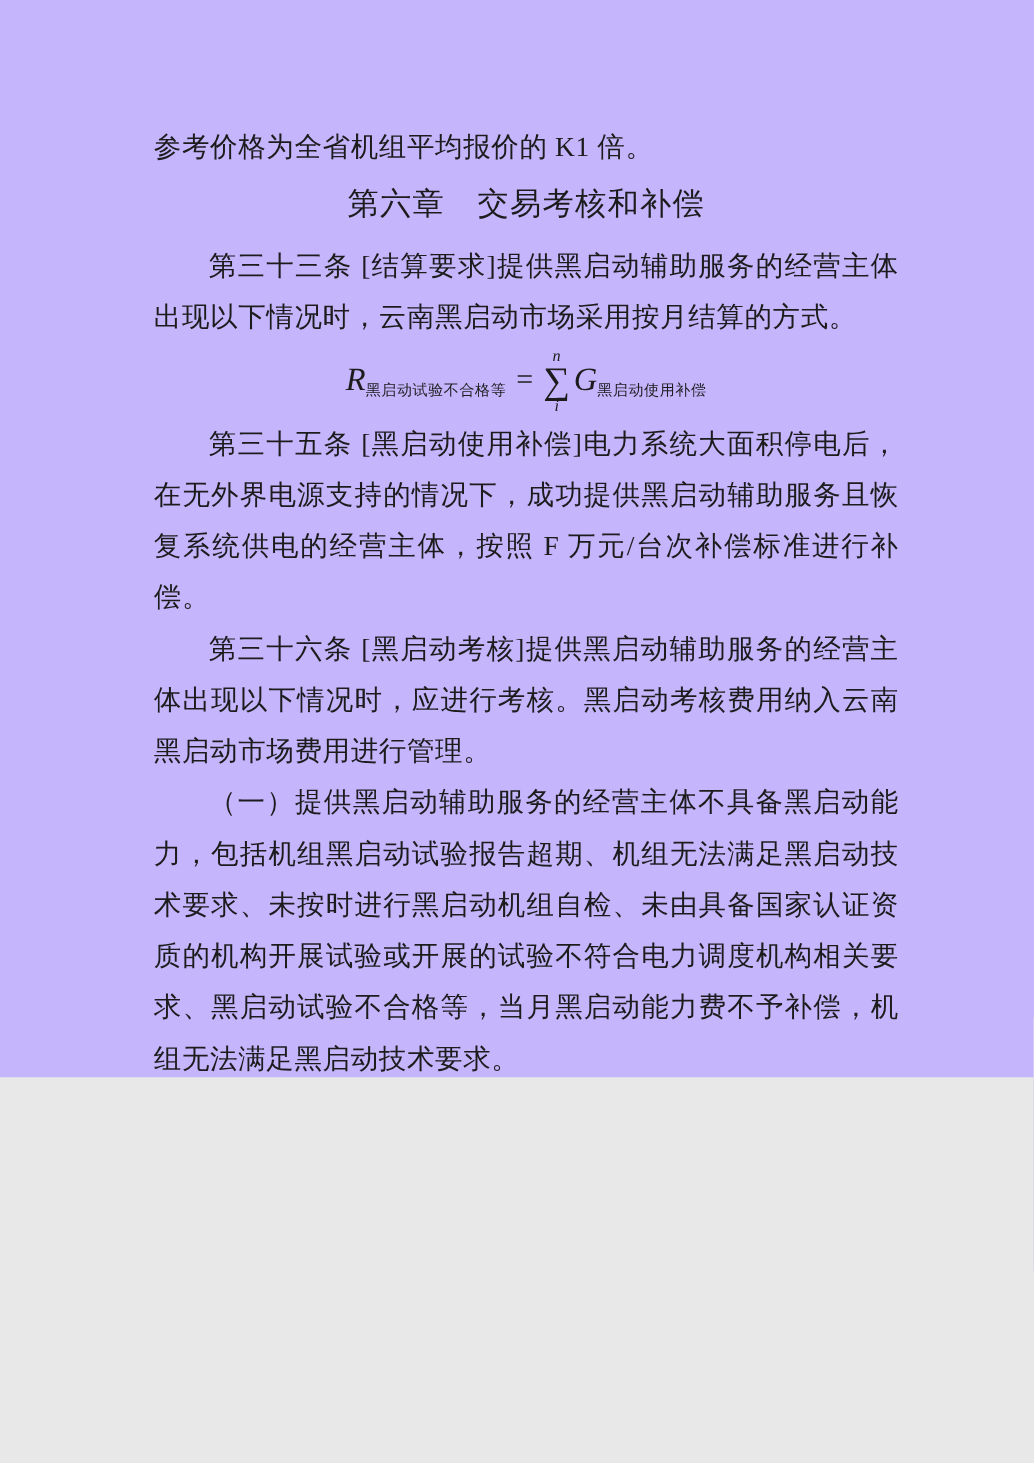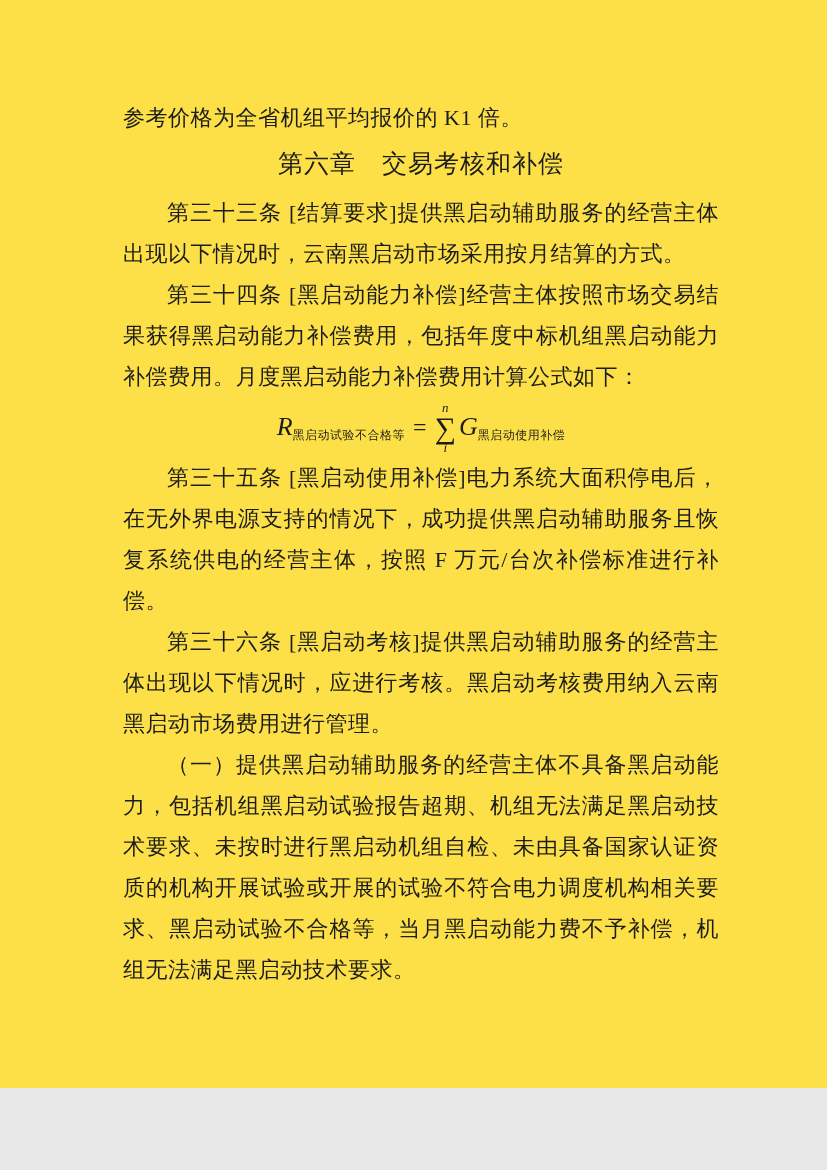--- a/index.html
+++ b/index.html
@@ -3,23 +3,23 @@
 <meta charset="utf-8">
 <style>
   html, body {
     margin: 0;
     padding: 0;
     background: #e8e8e8;
   }
   .page {
     position: relative;
     width: 827px;
-    height: 1088px;
+    height: 862px;
     margin: 0 auto;
-    background: #fde047;
+    background: #c4b5fd;
     overflow: hidden;
     font-family: "Liberation Serif", "DejaVu Serif", serif;
     color: #1c1c1c;
   }
   .content {
     position: absolute;
     left: 123px;
     top: 97px;
     width: 596px;
   }
@@ -106,21 +106,20 @@
 
 <div class="page">
   <div class="content">
 
     <p class="body-para">参考价格为全省机组平均报价的 K1 倍。</p>
 
     <h2 class="chapter">第六章　交易考核和补偿</h2>
 
     <p class="body-para indent"><span class="article-label">第三十三条</span><span>[结算要求]提供黑启动辅助服务的经营主体出现以下情况时，云南黑启动市场采用按月结算的方式。</span></p>
 
-    <p class="body-para indent"><span class="article-label">第三十四条</span><span>[黑启动能力补偿]经营主体按照市场交易结果获得黑启动能力补偿费用，包括年度中标机组黑启动能力补偿费用。月度黑启动能力补偿费用计算公式如下：</span></p>
 
     <div class="formula-row">
       <span class="math-var">R</span>
         <span class="math-sub">黑启动试验不合格等</span>
       <span class="math-eq">=</span>
       <span class="sigma-stack">
         <span class="sigma-limit">n</span>
         <span class="sigma-symbol">∑</span>
         <span class="sigma-limit">i</span>
       </span>

